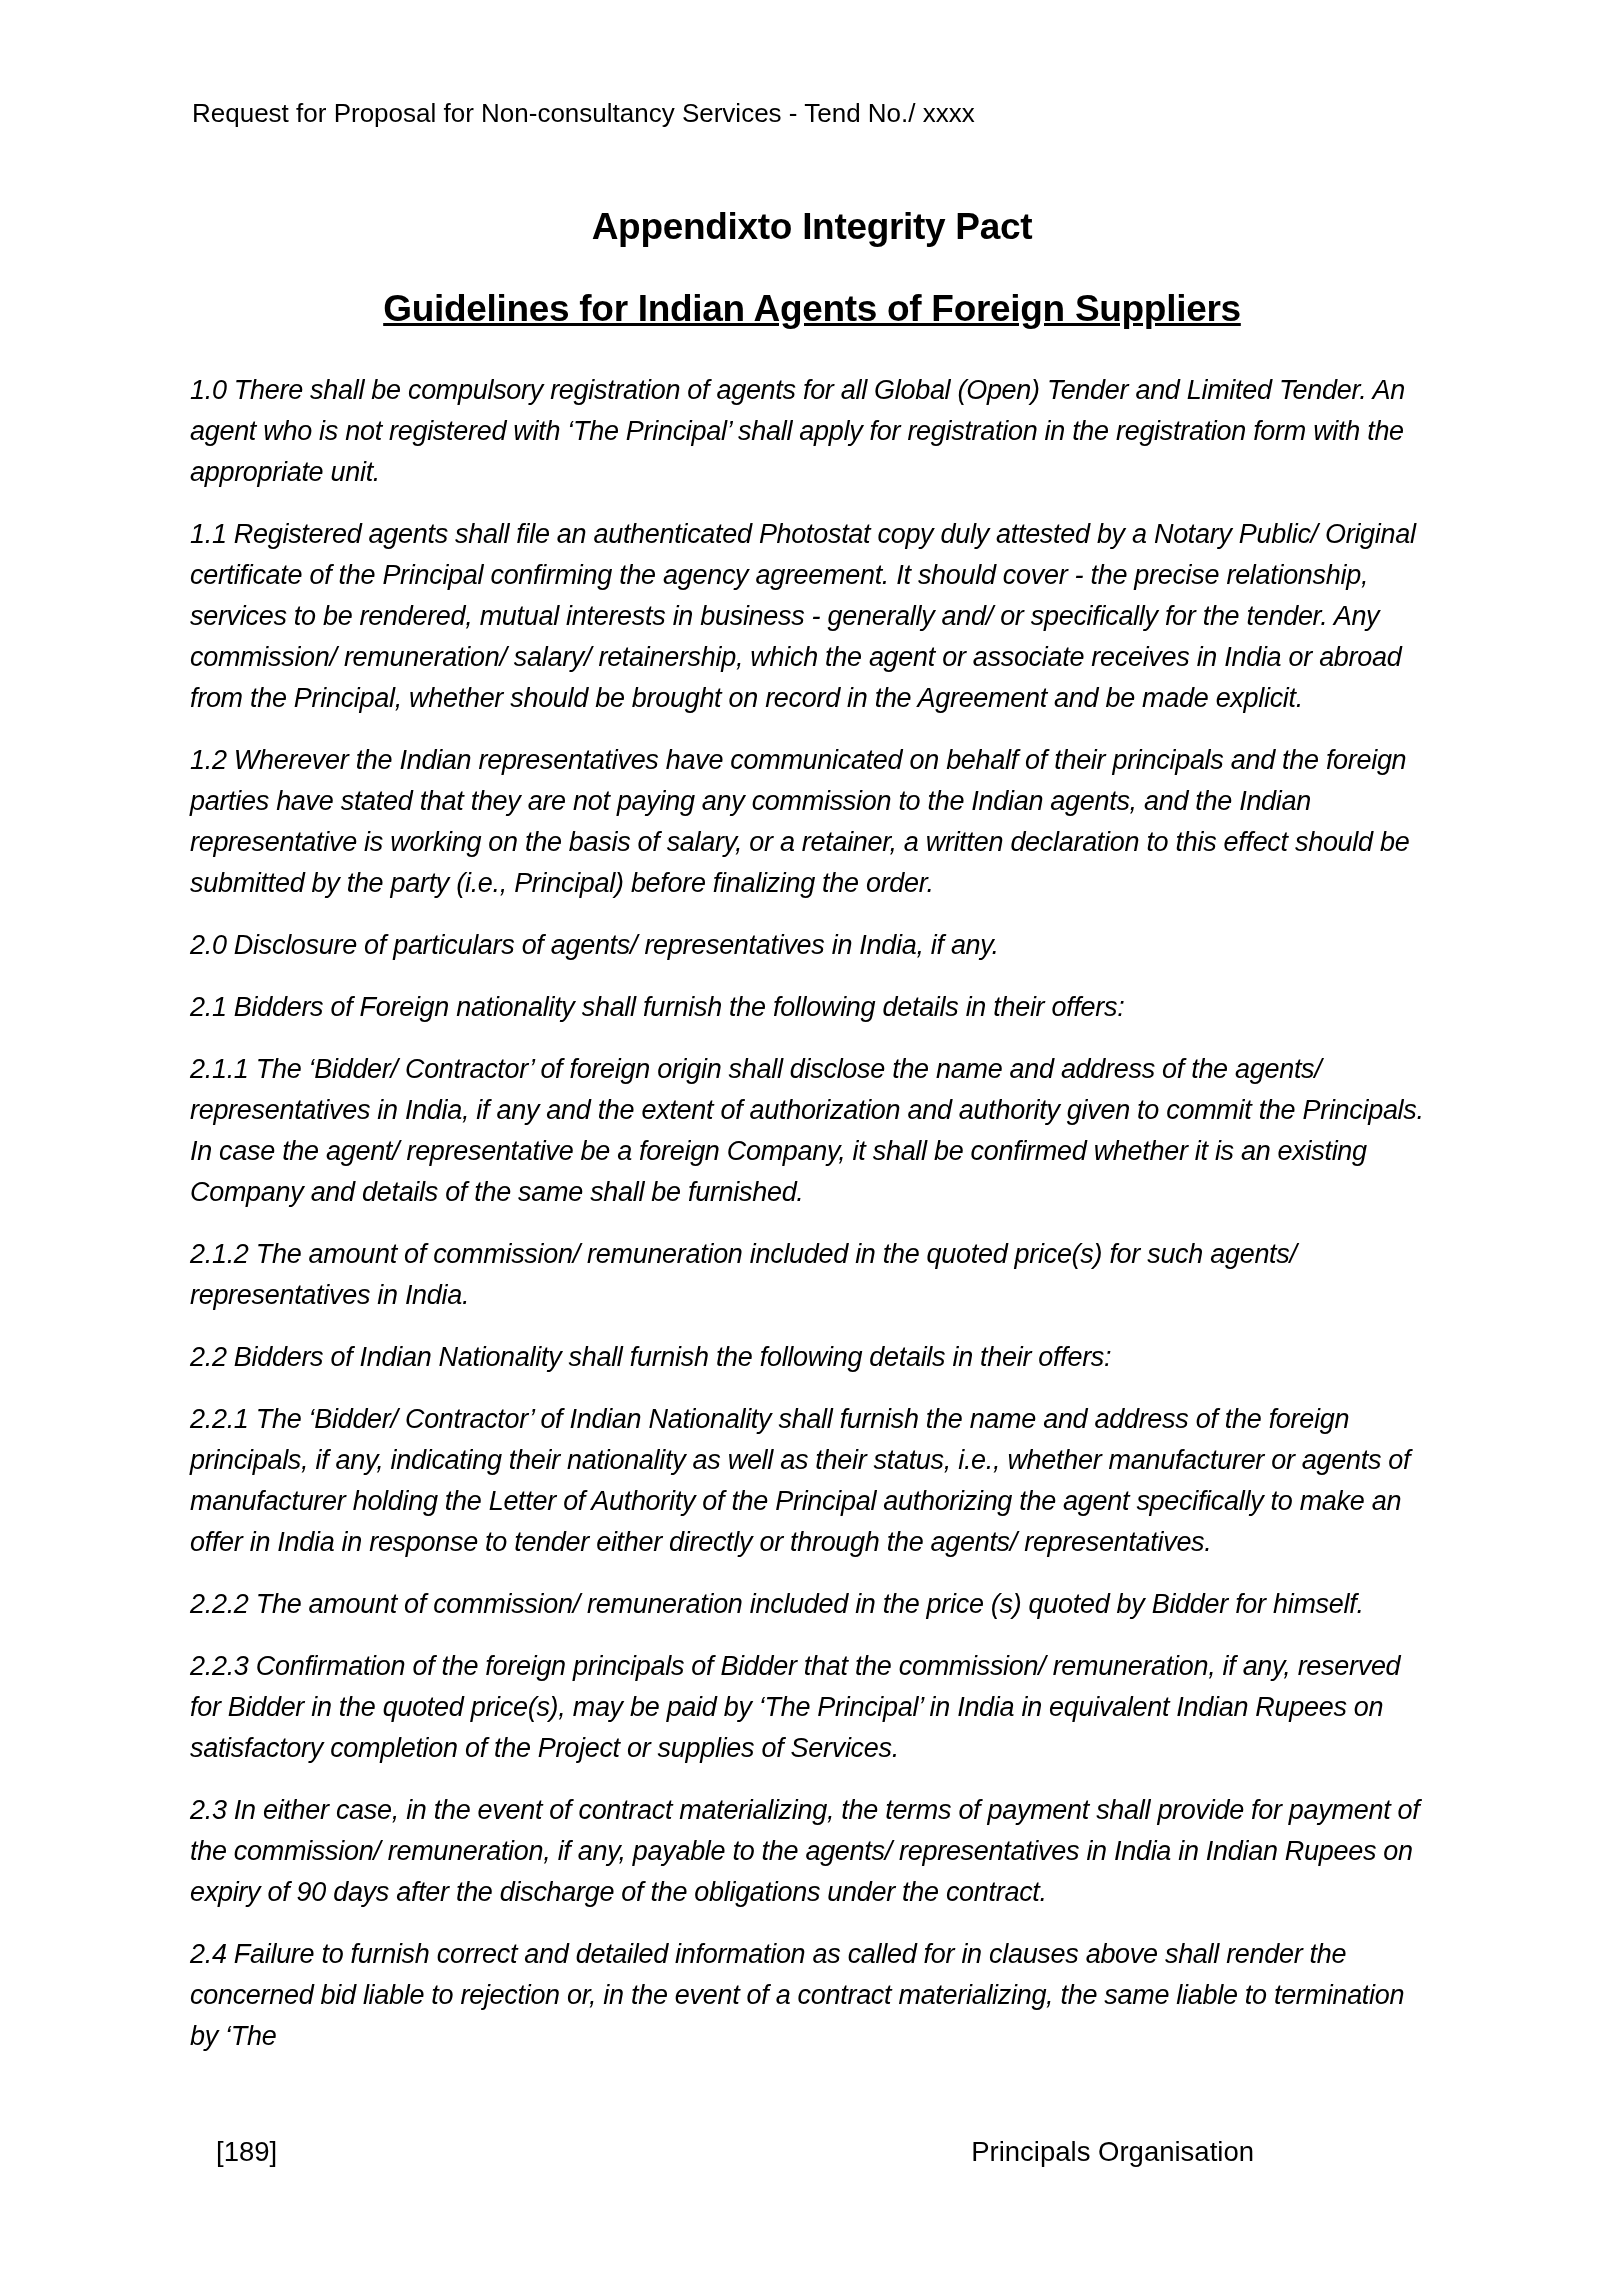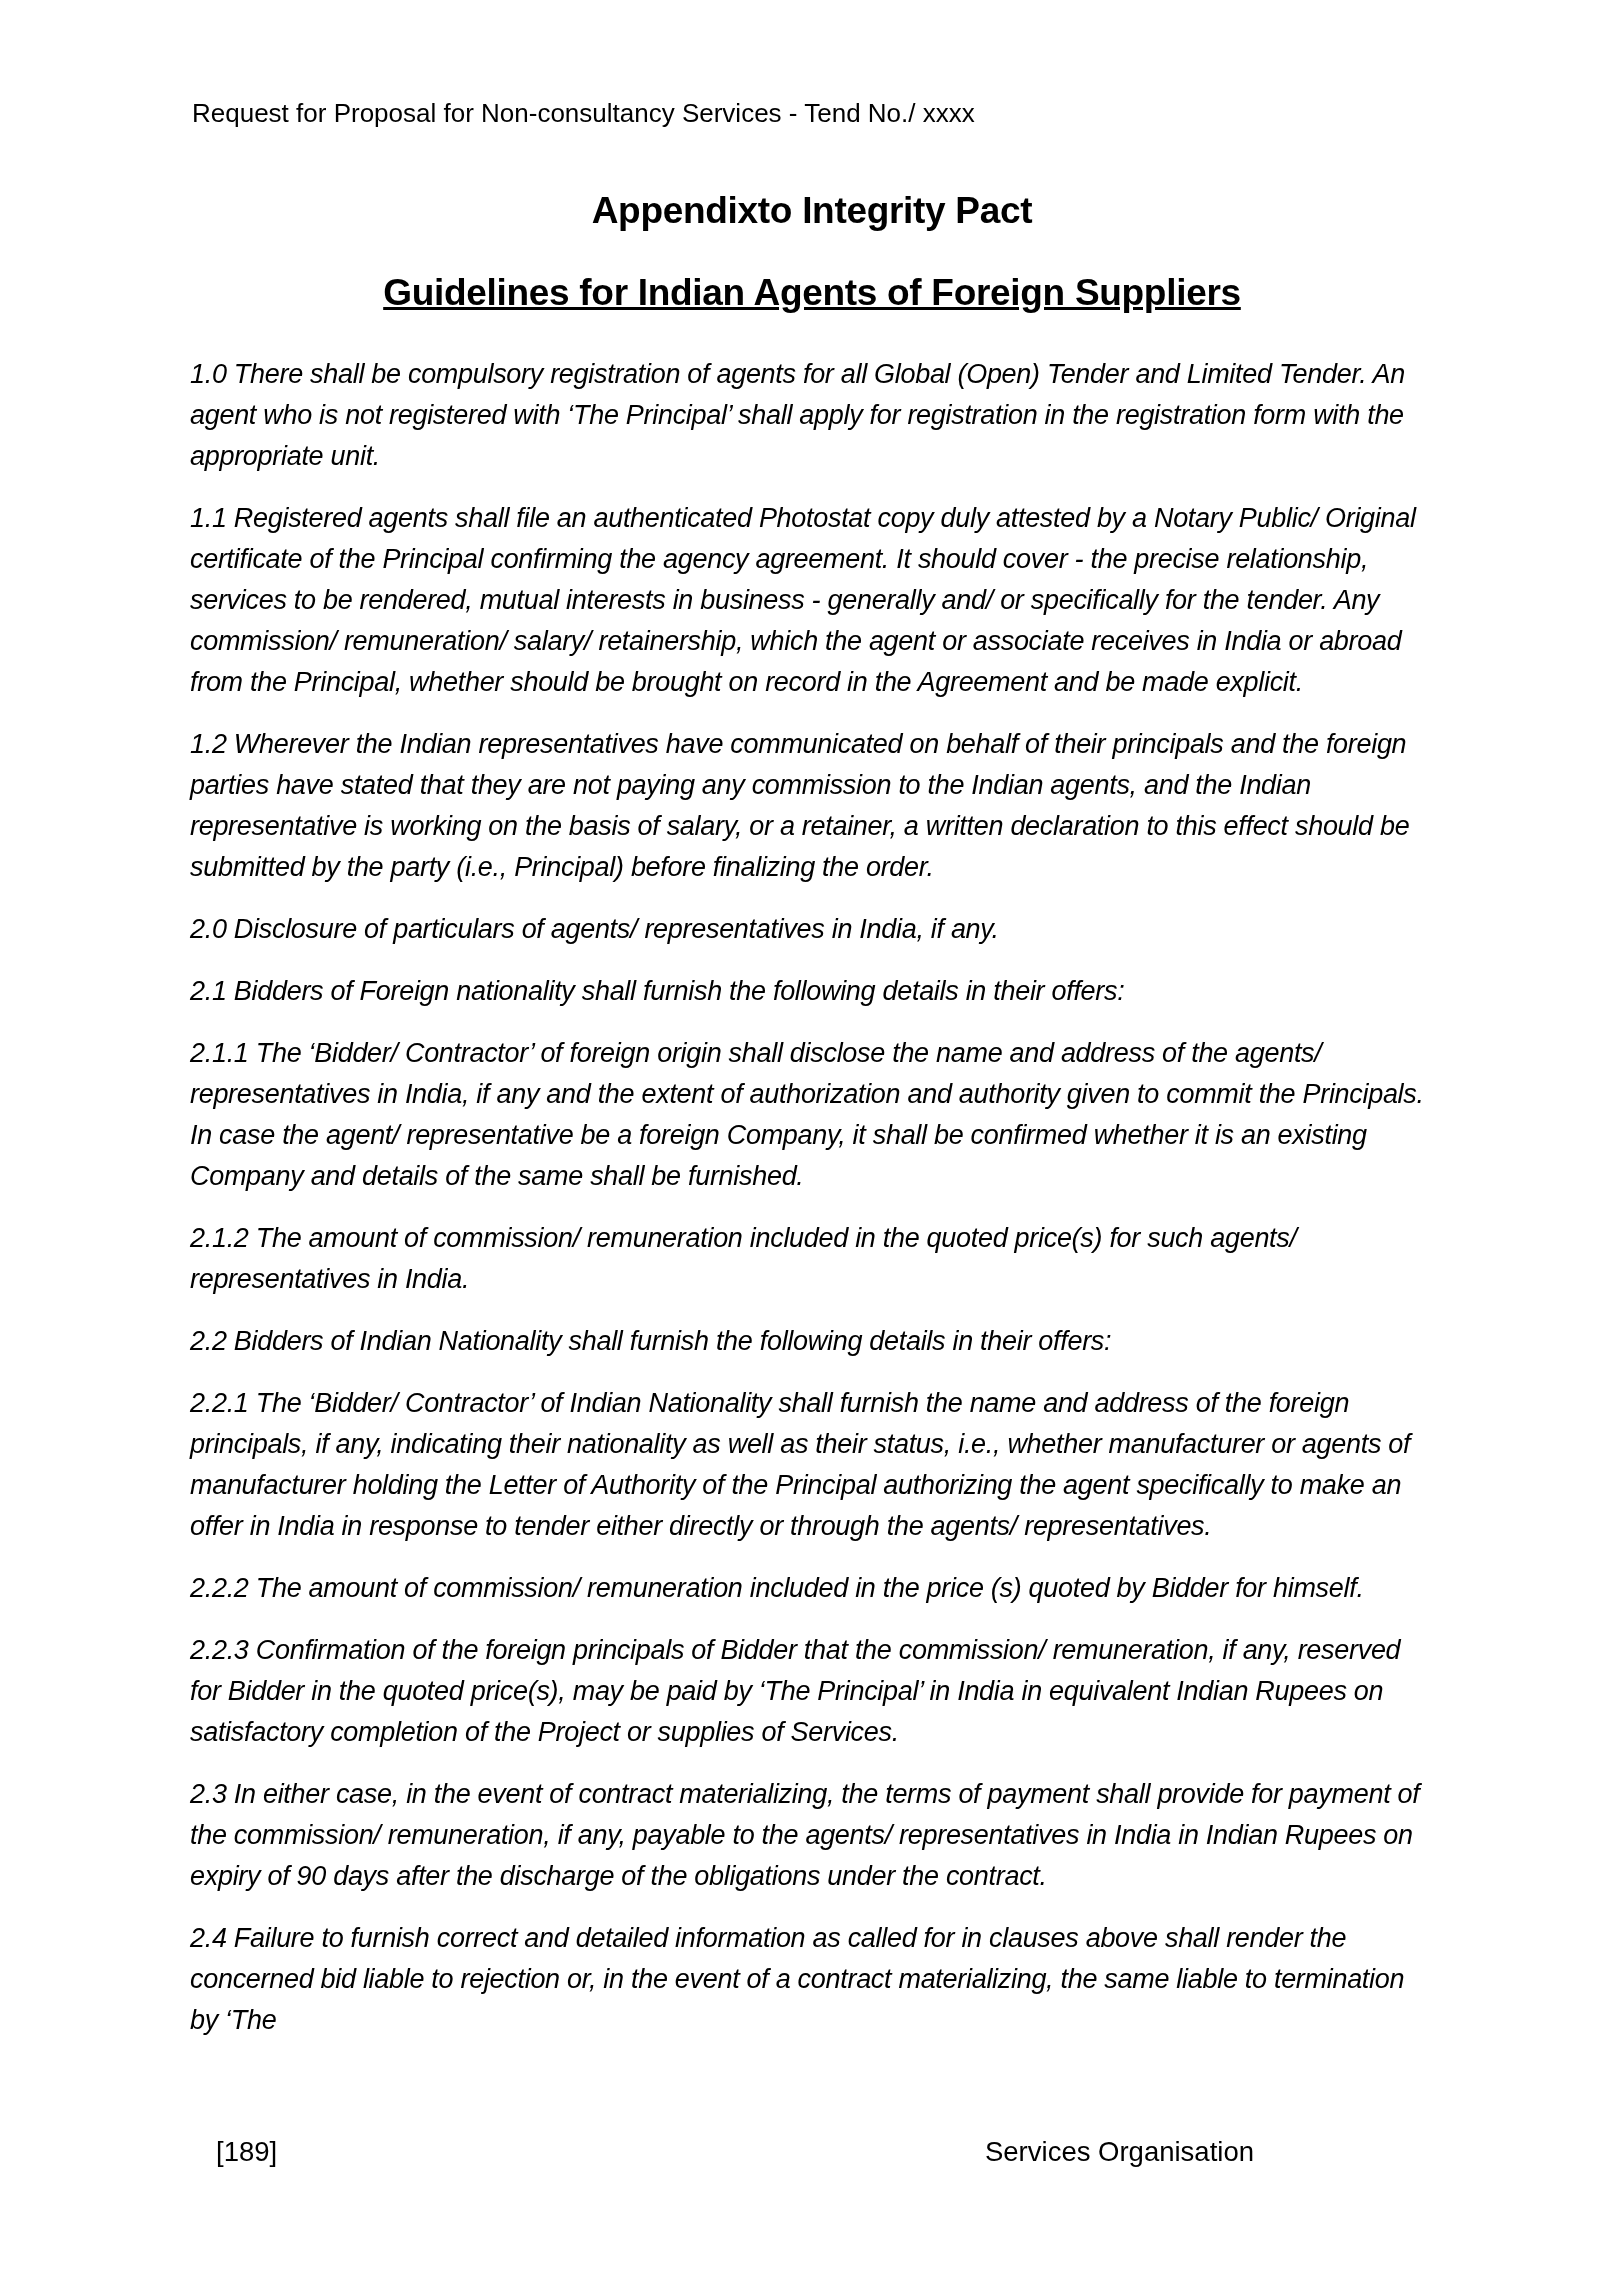--- a/index.html
+++ b/index.html
@@ -31,21 +31,21 @@
     top: 188px;
     left: 190px;
     width: 1244px;
   }
   .title {
     text-align: center;
     font-weight: bold;
     font-size: 37px;
     line-height: 46px;
     letter-spacing: -0.3px;
-    margin: 0;
+    margin: 16px;
   }
   .title-guidelines {
     margin-top: 36px;
     text-decoration: underline;
   }
   .body-text {
     margin-top: 38px;
     font-style: italic;
   }
   .para {
@@ -93,17 +93,17 @@
       <p class="para">2.2.2 The amount of commission/ remuneration included in the price (s) quoted by Bidder for himself.</p>
       <p class="para">2.2.3 Confirmation of the foreign principals of Bidder that the commission/ remuneration, if any, reserved for Bidder in the quoted price(s), may be paid by ‘The Principal’ in India in equivalent Indian Rupees on satisfactory completion of the Project or supplies of Services.</p>
       <p class="para">2.3 In either case, in the event of contract materializing, the terms of payment shall provide for payment of the commission/ remuneration, if any, payable to the agents/ representatives in India in Indian Rupees on expiry of 90 days after the discharge of the obligations under the contract.</p>
       <p class="para">2.4 Failure to furnish correct and detailed information as called for in clauses above shall render the concerned bid liable to rejection or, in the event of a contract materializing, the same liable to termination by ‘The</p>
     </div>
 
   </div>
 
   <div class="footer">
     <span>[189]</span>
-    <span>Services Organisation</span>
+    <span>Principals Organisation</span>
   </div>
 
 </div>
 
 
 </body></html>

